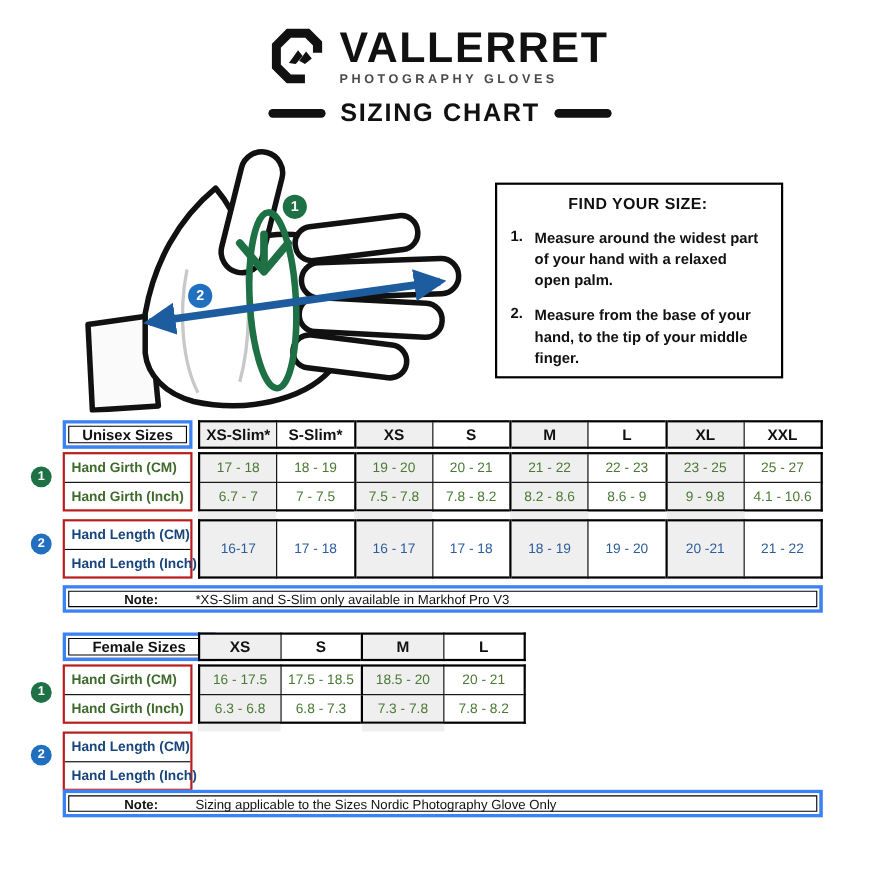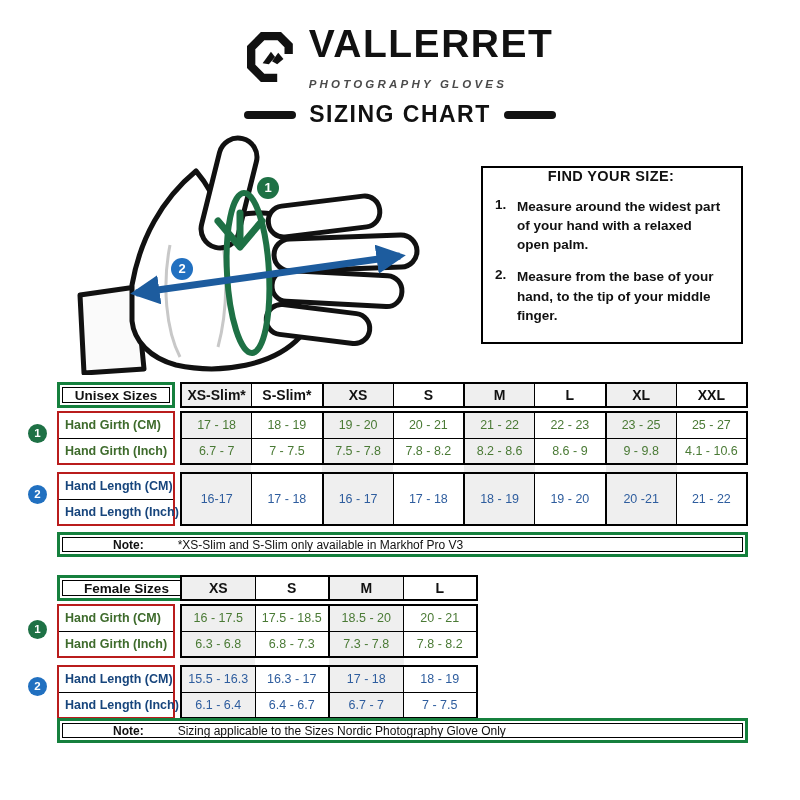--- a/index.html
+++ b/index.html
@@ -5,40 +5,40 @@
   html,body{margin:0;padding:0;}
   body{
     width:800px;height:800px;position:relative;background:#fff;overflow:hidden;
     font-family:"Liberation Sans", sans-serif;color:#111;
   }
   
   .hdr{position:absolute;top:24px;left:0;width:800px;text-align:center;}
   .logo-row{display:flex;justify-content:center;align-items:center;gap:12px;}
   .logo-text{text-align:left;}
   .brand-name{font-size:39px;font-weight:bold;letter-spacing:1.5px;line-height:1;}
-  .brand-tag{font-size:11.5px;letter-spacing:3.2px;color:#4a4a4a;margin-top:15px;font-weight:bold;font-style:italic;}
+  .brand-tag{font-size:11.5px;letter-spacing:3.2px;color:#4a4a4a;margin-top:3px;font-weight:bold;}
   .title-row{margin-top:11px;display:flex;justify-content:center;align-items:center;}
   .title-dash{width:52px;height:8px;background:#111;border-radius:4px;margin:0 13px;}
   .page-title{font-size:23px;font-weight:bold;letter-spacing:1.5px;}
   
   .hand-fig{position:absolute;left:70px;top:125px;width:350px;height:250px;}
   
   .find-box{
     position:absolute;left:450px;top:166px;width:262px;height:178px;
-    border:2.5px solid #000;box-sizing:border-box;padding:0 14px 0 12px;background:#fff;margin-left:31px;
+    border:2.5px solid #000;box-sizing:border-box;padding:10px 14px 0 12px;background:#fff;
   }
   .find-title{text-align:center;font-weight:bold;font-size:14.5px;letter-spacing:.4px;}
   .find-step{display:flex;margin-top:13px;}
   .find-step .num{font-weight:bold;font-size:13.5px;width:22px;flex:none;}
   .find-step .txt{font-weight:bold;font-size:13.5px;line-height:1.42;}
   
   .sizechart{position:absolute;left:57px;}
   .blk{position:absolute;box-sizing:border-box;}
   .dbox{
-    border:3px solid #15803d;background:#fff;
+    border:3px solid #3b82f6;background:#fff;
     box-shadow:inset 0 0 0 2px #fff, inset 0 0 0 3px #000;
     display:flex;align-items:center;justify-content:center;
   }
   .dbox.note{justify-content:flex-start;}
   .t-title-text{font-weight:bold;font-size:13.5px;}
   table.grid{border-collapse:collapse;table-layout:fixed;width:100%;height:100%;border:2px solid #000;}
   table.grid th, table.grid td{border:1px solid #000;text-align:center;padding:0;}
   table.grid th{font-size:14px;font-weight:bold;color:#111;}
   table.grid td{font-size:12.5px;}
   th.muted{color:#7f7f7f;font-size:12.5px;}
@@ -256,37 +256,19 @@
   <div class="blk gaprow" style="left:123px;top:83px;width:298px;height:7px;grid-template-columns:repeat(4,1fr);">
     <div class="str"></div>
       <div></div>
       <div class="str"></div>
       <div></div>
   </div>
   <div class="blk lblk" style="left:0;top:90px;width:118px;height:54px;">
     <div class="lrow blue">Hand Length (CM)</div>
     <div class="lrow blue">Hand Length (Inch)</div>
   </div>
-  <div class="blk" style="left:123px;top:90px;width:298px;height:54px;">
-    <table class="grid">
-      <tbody>
-          <tr>
-        <td class="str bt">15.5 - 16.3</td>
-        <td class="bt">16.3 - 17</td>
-        <td class="str gb bt">17 - 18</td>
-        <td class="bt">18 - 19</td>
-      </tr>
-      <tr>
-        <td class="str bt">6.1 - 6.4</td>
-        <td class="bt">6.4 - 6.7</td>
-        <td class="str gb bt">6.7 - 7</td>
-        <td class="bt">7 - 7.5</td>
-      </tr>
-    </tbody>
-      </table>
-  </div>
   <div class="blk dbox note" style="left:0;top:143px;width:691px;height:25px;">
     <span class="notebox-label">Note:</span>
     <span class="notebox-text">Sizing applicable to the Sizes Nordic Photography Glove Only</span>
   </div>
 </div>
 <div class="badge sm green" style="left:28px;top:620px;">1</div>
 <div class="badge sm blue" style="left:28px;top:677px;">2</div>
 
 </body></html>

